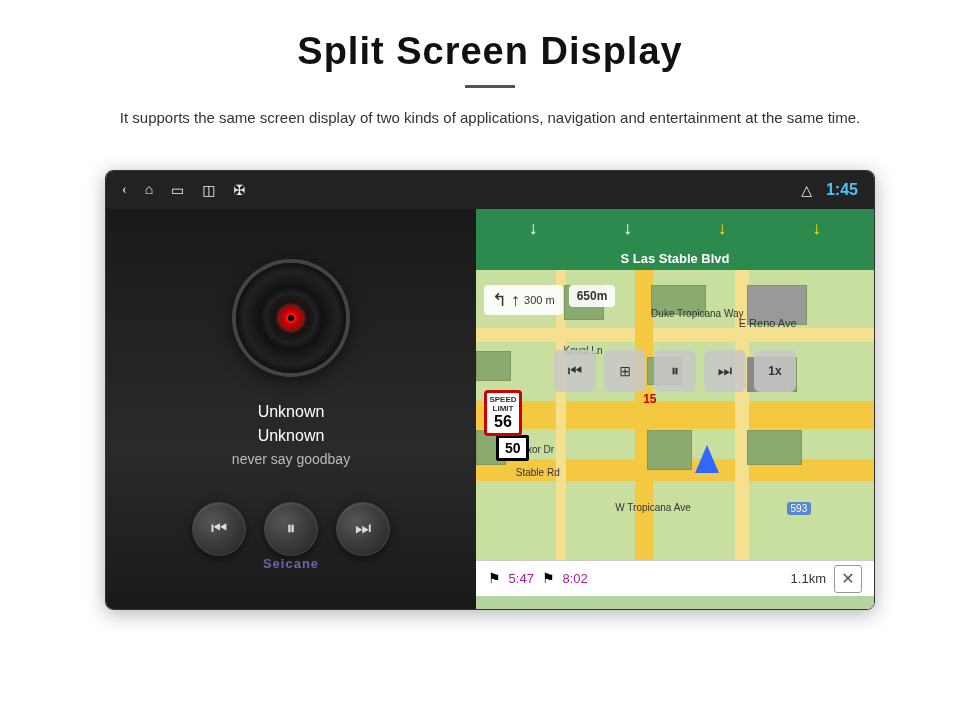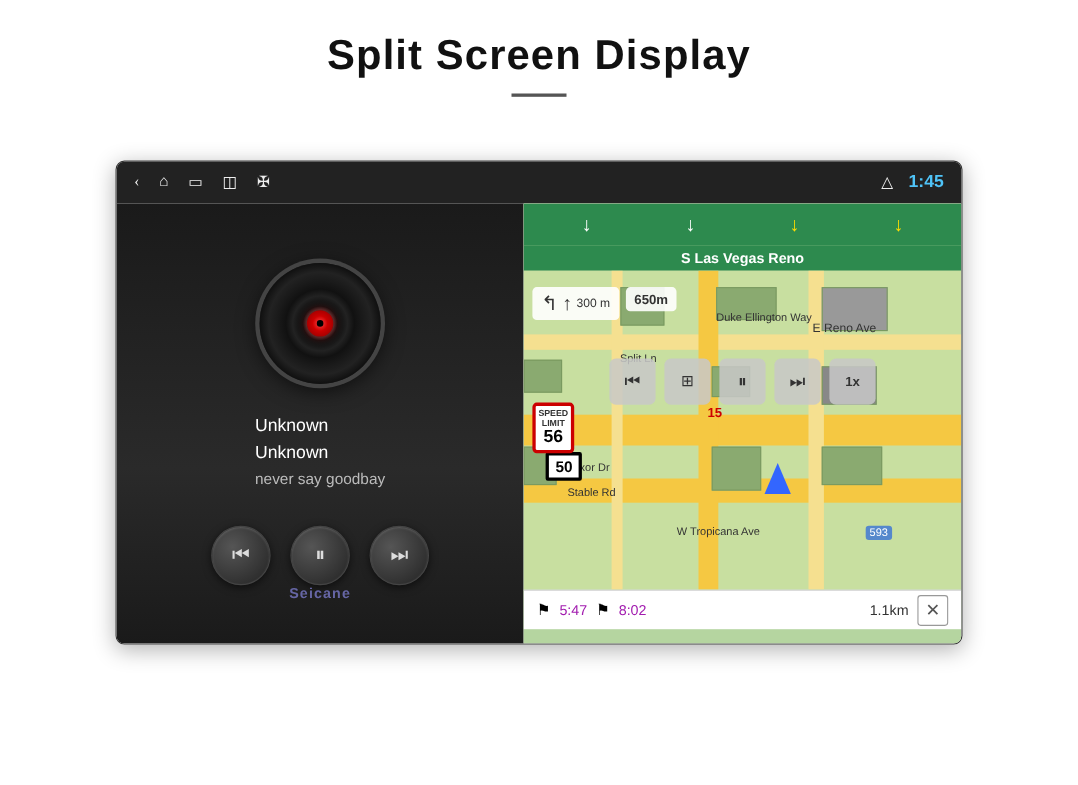--- a/index.html
+++ b/index.html
@@ -124,20 +124,21 @@
       top: 50%;
       left: 50%;
       transform: translate(-50%, -50%);
       width: 6px;
       height: 6px;
       border-radius: 50%;
       background: #000;
     }
 
     .track-info {
+      text-align: center;
       margin-bottom: 35px;
     }
     .track-title {
       color: #fff;
       font-size: 16px;
       font-family: Arial, sans-serif;
       margin-bottom: 6px;
     }
     .track-artist {
       color: #fff;
@@ -400,20 +401,21 @@
     }
   </style>
 </head>
 <body>
 
 <div>
 
   <header class="page-header">
     <h1 class="page-title">Split Screen Display</h1>
     <div class="title-divider"></div>
+    <p class="page-description">It supports the same screen display of two kinds of applications, navigation and entertainment at the same time.</p>
   </header>
 
   <div class="screen-container">
 
     <div class="status-bar">
       <span class="status-icon">‹</span>
       <span class="status-icon">⌂</span>
       <span class="status-icon">▭</span>
       <span class="status-icon">◫</span>
       <span class="status-icon">✠</span>
@@ -446,21 +448,21 @@
 
       <div class="nav-panel">
 
         <div class="nav-top-bar">
           <span class="nav-arrow">↓</span>
           <span class="nav-arrow">↓</span>
           <span class="nav-arrow yellow">↓</span>
           <span class="nav-arrow yellow">↓</span>
         </div>
 
-        <div class="nav-street-banner">S Las Vegas Reno</div>
+        <div class="nav-street-banner">S Las Stable Blvd</div>
 
         <div class="nav-map">
           <div class="map-bg">
 
             <div class="road-h1"></div>
             <div class="road-h2"></div>
             <div class="road-h3"></div>
             <div class="road-v1"></div>
             <div class="road-v2"></div>
             <div class="road-v3"></div>
@@ -468,22 +470,22 @@
             <div class="building" style="top:5%;left:22%;width:40px;height:35px;"></div>
             <div class="building" style="top:5%;left:44%;width:55px;height:30px;"></div>
             <div class="building" style="top:28%;left:0%;width:35px;height:30px;"></div>
             <div class="building" style="top:55%;left:0%;width:30px;height:35px;"></div>
             <div class="building" style="top:55%;left:43%;width:45px;height:40px;"></div>
             <div class="building" style="top:55%;left:68%;width:55px;height:35px;"></div>
             <div class="building" style="top:5%;left:68%;width:60px;height:40px;background:#999;"></div>
             <div class="building" style="top:30%;left:43%;width:35px;height:28px;"></div>
             <div class="building" style="top:30%;left:68%;width:50px;height:35px;background:#888;"></div>
 
-            <div class="map-label" style="top:26%;left:22%;">Split Ln</div>
-            <div class="map-label" style="top:13%;left:44%;">Duke Ellington Way</div>
+            <div class="map-label" style="top:26%;left:22%;">Koval Ln</div>
+            <div class="map-label" style="top:13%;left:44%;">Duke Tropicana Way</div>
             <div class="map-label" style="top:60%;left:10%;">Luxor Dr</div>
             <div class="map-label" style="top:68%;left:10%;">Stable Rd</div>
             <div class="map-label" style="top:42%;left:42%;font-size:12px;font-weight:bold;color:#c00;">15</div>
             <div class="map-label" style="top:80%;left:35%;">W Tropicana Ave</div>
             <div class="map-label" style="top:80%;left:74%;background:#5588cc;color:white;padding:1px 4px;border-radius:3px;margin-left:16px;">593</div>
             <div class="map-label" style="top:2%;left:66%;font-size:11px;margin-top:41px;">E Reno Ave</div>
 
             <div style="position:absolute;top:57%;left:5%;background:#fff;border:3px solid #000;border-radius:2px;padding:2px 6px;font-size:14px;font-weight:900;font-family:Arial;color:#000;">50</div>
 
             <div class="nav-position"></div>

